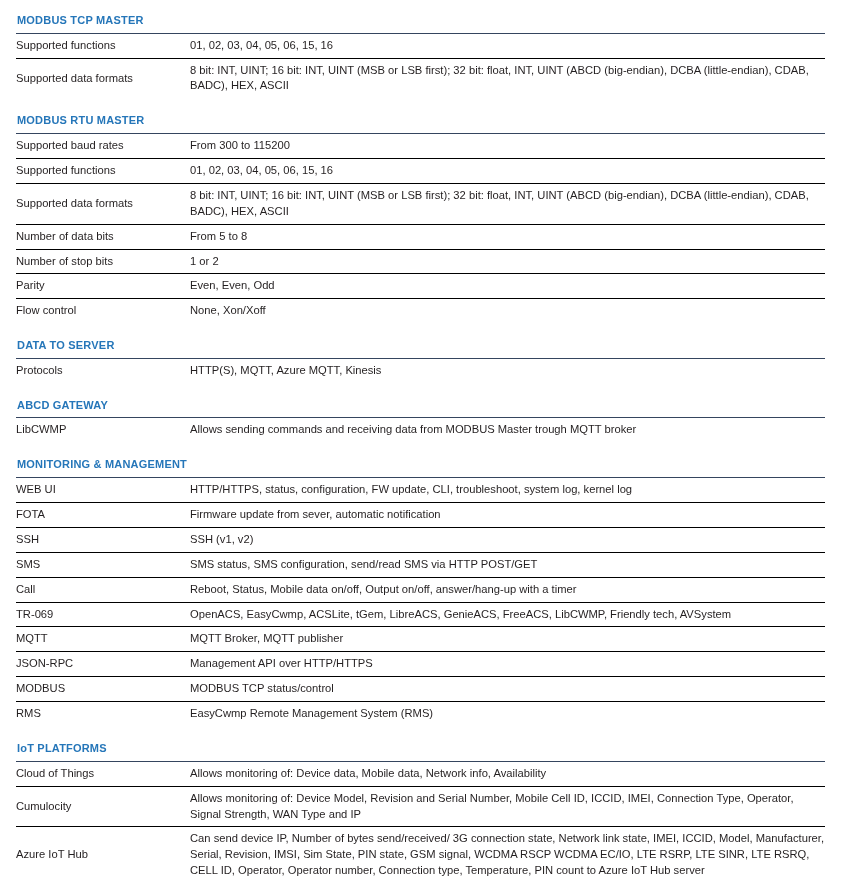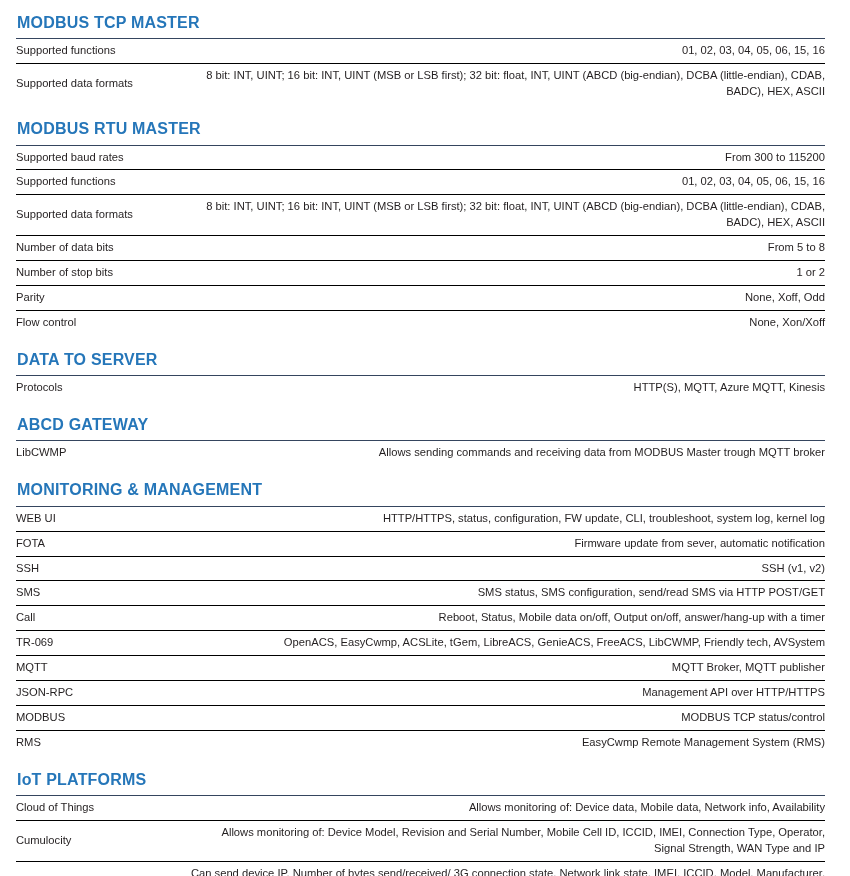--- a/index.html
+++ b/index.html
@@ -20,21 +20,21 @@
     box-sizing: border-box;
     padding: 14px 25px 10px 16px;
   }
   .section {
     margin-bottom: 16px;
   }
   .section:last-child {
     margin-bottom: 0;
   }
   .section-heading {
-    font-size: 16px;
+    font-size: 11px;
     font-weight: 700;
     letter-spacing: 0.2px;
     color: #2576b9;
     padding: 0 0 6px 1px;
     line-height: 1.15;
   }
   table.spec {
     width: 809px;
     border-collapse: collapse;
     table-layout: fixed;
@@ -53,21 +53,20 @@
     margin-left: 16px;
   }
   td.label {
     width: 174px;
     padding-right: 8px;
     color: #231f20;
   }
   td.value {
     color: #231f20;
     padding-right: 4px;
-    text-align: right;
   }
   .multiline td {
     padding-top: 5px;
     padding-bottom: 5px;
   }
 </style>
 </head>
 <body>
 
 <div class="sheet">
@@ -106,21 +105,21 @@
             <tr class="row">
               <td class="label">Number of data bits</td>
               <td class="value">From 5 to 8</td>
             </tr>
             <tr class="row">
               <td class="label">Number of stop bits</td>
               <td class="value">1 or 2</td>
             </tr>
             <tr class="row">
               <td class="label">Parity</td>
-              <td class="value">None, Xoff, Odd</td>
+              <td class="value">Even, Even, Odd</td>
             </tr>
             <tr class="row">
               <td class="label">Flow control</td>
               <td class="value">None, Xon/Xoff</td>
             </tr>
           </tbody>
         </table>
       </div>
       <div class="section">
         <div class="section-heading">DATA TO SERVER</div>

